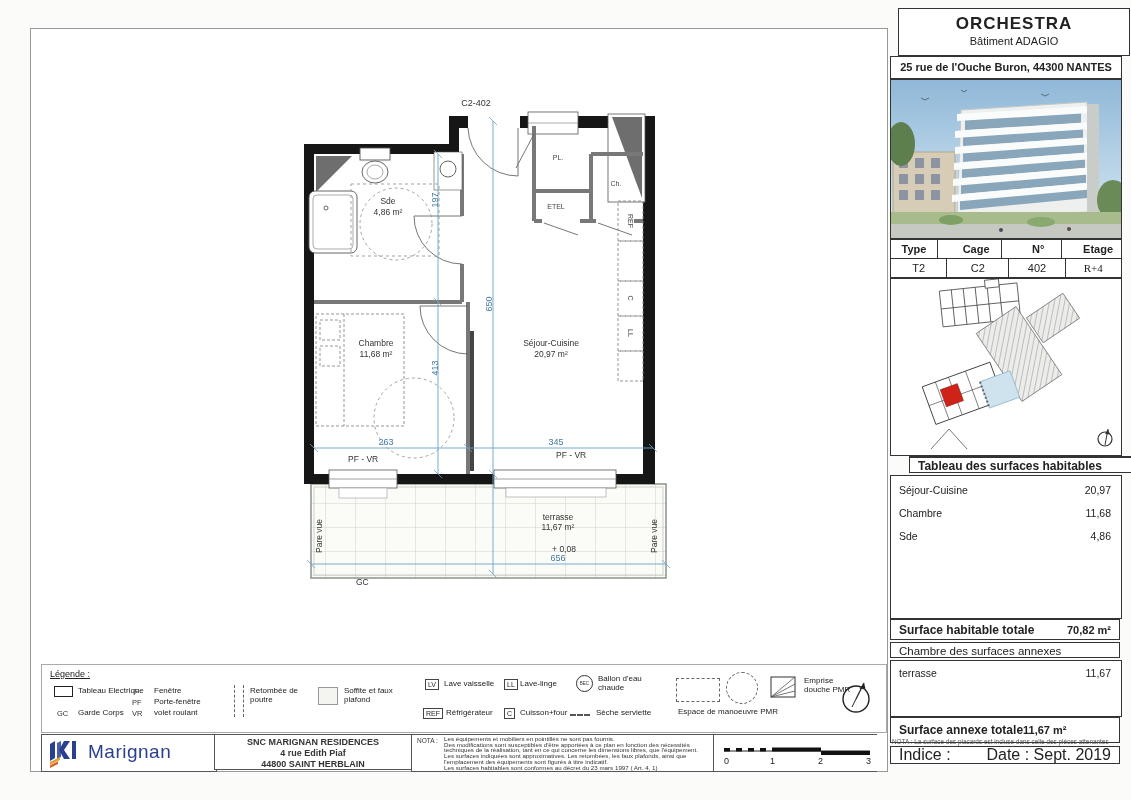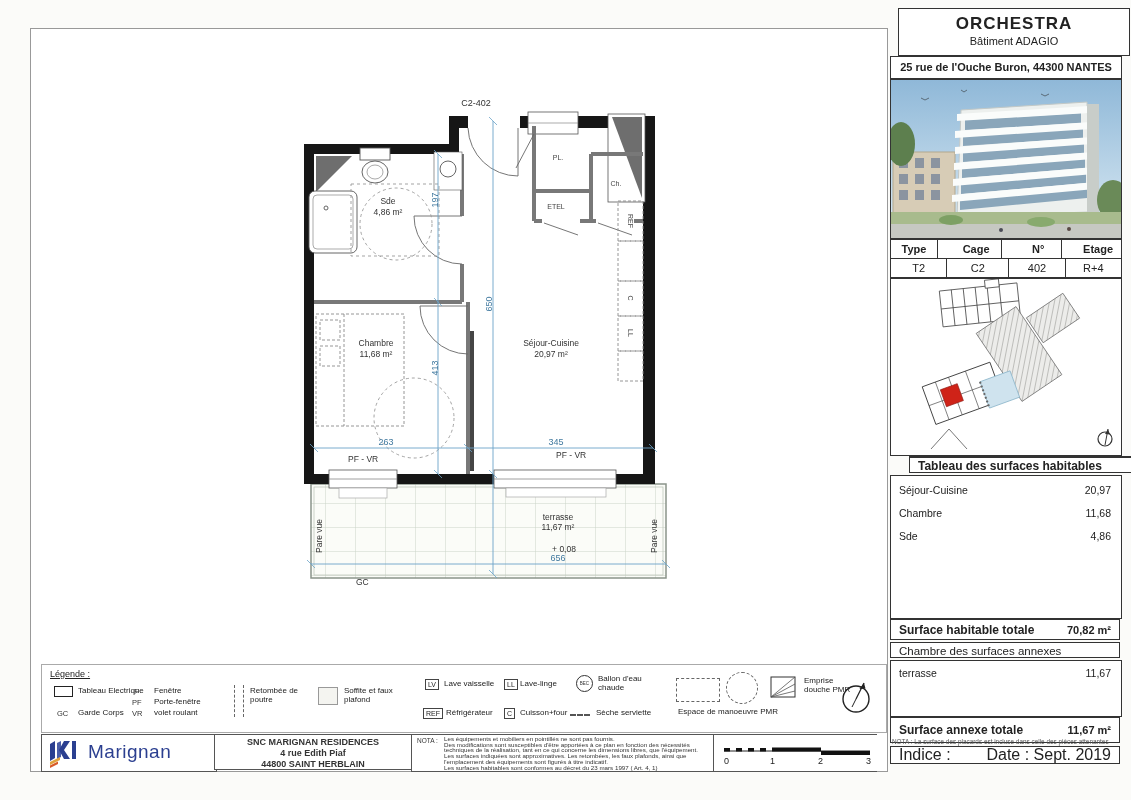--- a/index.html
+++ b/index.html
@@ -323,21 +323,21 @@
     <div style="display:flex;height:18px;border-bottom:1px solid #333;font-weight:bold;font-size:11px;text-align:center;line-height:18px;gap:13px;">
       <div style="flex:1;border-right:1px solid #333;">Type</div>
       <div style="flex:1.1;border-right:1px solid #333;">Cage</div>
       <div style="flex:1;border-right:1px solid #333;">N°</div>
       <div style="flex:1;">Etage</div>
     </div>
     <div style="display:flex;height:18px;font-size:11px;text-align:center;line-height:18px;">
       <div style="flex:1;border-right:1px solid #333;">T2</div>
       <div style="flex:1.1;border-right:1px solid #333;">C2</div>
       <div style="flex:1;border-right:1px solid #333;">402</div>
-      <div style="flex:1;">R+4</div>
+      <div style="flex:1;font-family:Liberation Serif, serif;">R+4</div>
     </div>
   </div>
 
   <svg class="bx2" style="left:0;top:270px;" width="230" height="176" viewBox="0 0 230 176">
     <defs>
       <pattern id="hatch" width="5" height="5" patternUnits="userSpaceOnUse" patternTransform="rotate(45)">
         <rect width="5" height="5" fill="#ececea"></rect>
         <line x1="0" y1="0" x2="0" y2="5" stroke="#8e8e8a" stroke-width="1"></line>
       </pattern>
     </defs>
@@ -395,21 +395,21 @@
     <span style="font-weight:bold;font-size:11px;">70,82 m²</span>
   </div>
 
   <div class="bx2" style="left:0;top:634px;width:230px;height:16px;line-height:16px;padding-left:8px;box-sizing:border-box;font-size:11.5px;">Chambre des surfaces annexes</div>
   <div class="bx2" style="left:0;top:652px;width:230px;height:55px;font-size:10.5px;">
     <div style="display:flex;justify-content:space-between;padding:6px 10px 0 8px;">
       <span>terrasse</span>
       <span>11,67</span>
     </div>
   </div>
-  <div class="bx2" style="left:0;top:709px;width:230px;height:19px;display:flex;justify-content:space-between;align-items:center;padding:12px 8px;box-sizing:border-box;">
+  <div class="bx2" style="left:0;top:709px;width:230px;height:19px;display:flex;justify-content:flex-start;align-items:center;padding:12px 8px;box-sizing:border-box;">
     <span class="paneltitle">Surface annexe totale</span>
     <span style="font-weight:bold;font-size:11px;">11,67 m²</span>
   </div>
   <div class="abs" style="left:2px;top:730px;width:228px;font-size:6.4px;color:#555;">NOTA : La surface des placards est incluse dans celle des pièces attenantes</div>
   <div class="bx2" style="left:0;top:738px;width:230px;height:18px;display:flex;justify-content:space-between;align-items:center;padding:0 8px;box-sizing:border-box;font-size:16px;">
     <span>Indice :</span>
     <span>Date : Sept. 2019</span>
   </div>
 </div>
 

